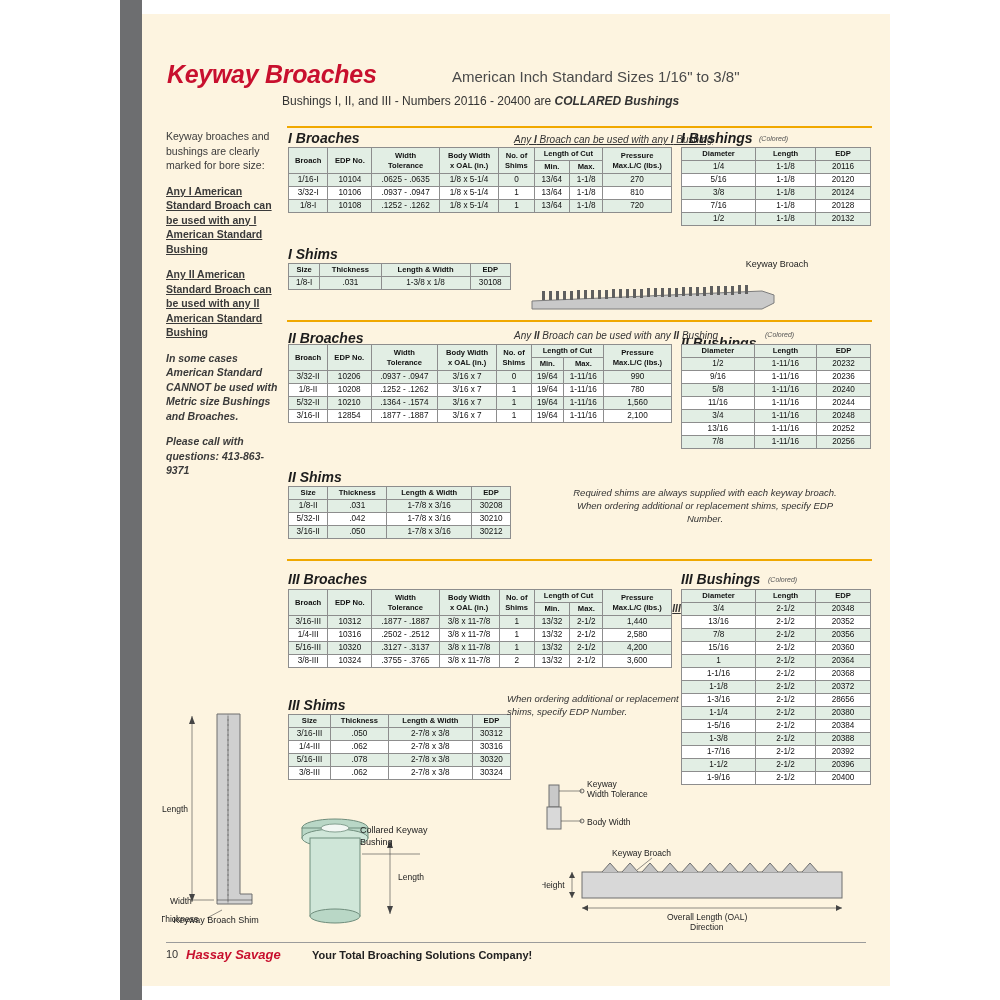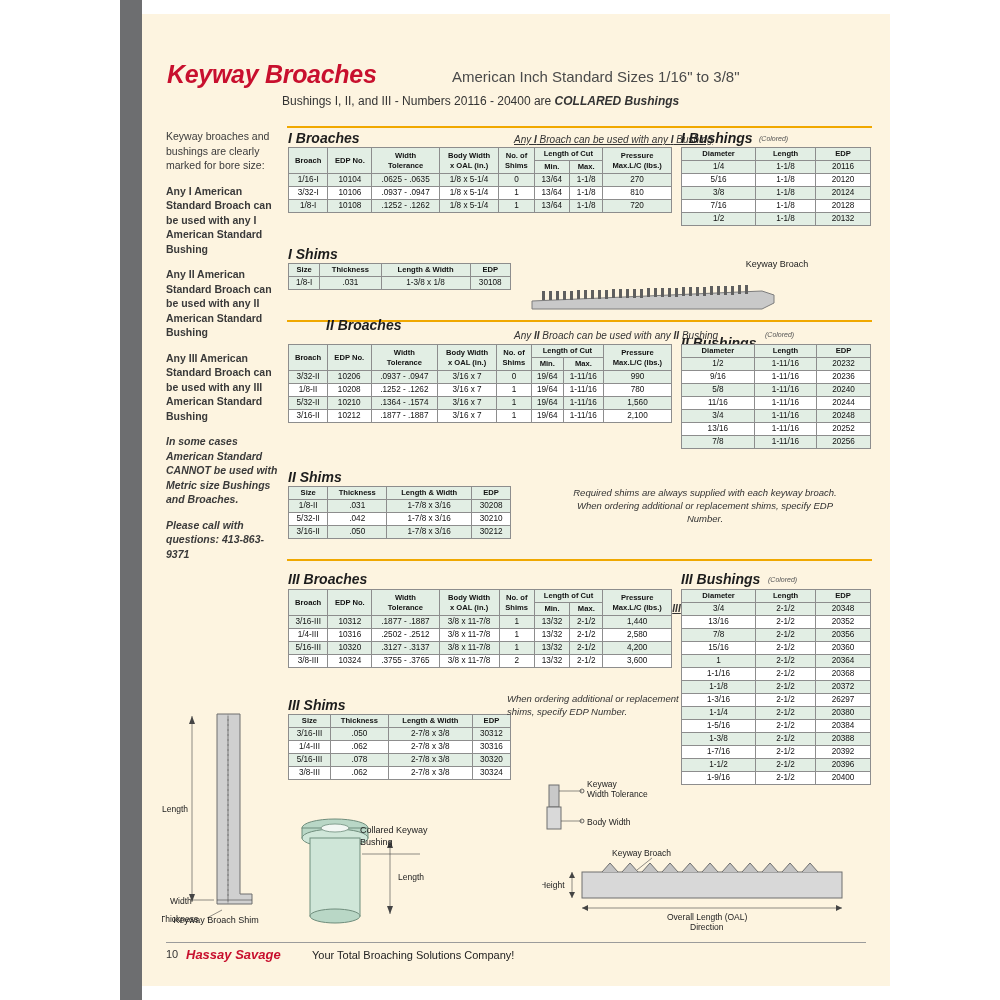--- a/index.html
+++ b/index.html
@@ -14,21 +14,21 @@
 
   
   .title{position:absolute;left:25px;top:46px;font-size:25px;font-weight:bold;font-style:italic;color:#c8102e;letter-spacing:-0.3px;}
   .subtitle{position:absolute;left:310px;top:54px;font-size:15px;color:#4a4a4a;}
   .subline{position:absolute;left:140px;top:80px;font-size:12px;color:#333;}
   .subline b{font-style:italic;}
 
   
   .leftcol{position:absolute;left:24px;top:115px;width:115px;font-size:10.5px;line-height:14.5px;color:#3a3a3a;}
   .leftcol .blk{margin-bottom:11px;}
-  .leftcol .bold{font-weight:bold;}
+  .leftcol .bold{font-weight:bold;text-decoration:underline;}
   .leftcol .ital{font-style:italic;font-weight:bold;}
 
   
   .rule{position:absolute;height:2px;background:#f0a800;}
 
   
   .sec-title{position:absolute;font-size:14px;font-weight:bold;font-style:italic;color:#1d1d1d;}
   .sec-note{position:absolute;font-size:10px;font-style:italic;color:#333;}
   .sec-note b{font-weight:bold;}
 
@@ -41,21 +41,21 @@
   .small-caps{font-size:7px;color:#555;font-style:italic;}
 
   
   .figcap{position:absolute;font-size:9px;color:#222;text-align:center;}
   .note-ital{position:absolute;font-size:9.5px;font-style:italic;color:#333;line-height:13px;}
 
   
   .footrule{position:absolute;left:24px;top:928px;width:700px;height:1px;background:#9b9b9b;}
   .pagenum{position:absolute;left:24px;top:934px;font-size:11px;color:#333;}
   .brand{position:absolute;left:44px;top:933px;font-size:13px;font-weight:bold;font-style:italic;color:#c8102e;}
-  .tagline{position:absolute;left:170px;top:935px;font-size:11px;font-weight:normal;color:#222;}
+  .tagline{position:absolute;left:170px;top:935px;font-size:11px;font-weight:bold;color:#222;}
 
   
   svg{display:block;}
   .dimtext{font-size:8.5px;fill:#222;font-family:"Liberation Sans",sans-serif;}
 </style>
 </head>
 <body>
 
 <div class="page">
 
@@ -70,21 +70,20 @@
     <div class="title">Keyway Broaches</div>
     <div class="subtitle">American Inch Standard Sizes 1/16" to 3/8"</div>
     <div class="subline">
       <span>Bushings I, II, and III - Numbers 20116 - 20400 are </span><b>COLLARED Bushings</b>
     </div>
 
     <div class="leftcol">
       <div class="blk">Keyway broaches and bushings are clearly marked for bore size:</div>
       <div class="blk bold">Any I American Standard Broach can be used with any I American Standard Bushing</div>
       <div class="blk bold">Any II American Standard  Broach can be used with any II American Standard Bushing</div>
-      <div class="blk bold">Any III American Standard Broach can be used with any III American Standard Bushing</div>
       <div class="blk ital">In some cases American Standard CANNOT be used with Metric size Bushings and Broaches.</div>
       <div class="blk ital">Please call with questions: 413-863-9371</div>
     </div>
 
     <div class="rule" style="left:145px;top:112px;width:585px;"></div>
 
     <div class="sec-title" style="left:146px;top:116px;">I Broaches</div>
     <div class="sec-note" style="left:372px;top:120px;text-decoration:underline;">
       <span>Any </span><b>I</b><span> Broach can be used with any </span><b>I</b><span> Bushing</span>
     </div>
@@ -230,21 +229,21 @@
           <rect x="205" y="17" width="3" height="9"></rect>
         <rect x="212" y="17" width="3" height="9"></rect>
           <rect x="219" y="17" width="3" height="9"></rect>
         <rect x="226" y="16" width="3" height="9"></rect>
           <rect x="233" y="16" width="3" height="9"></rect>
       </g>
     </svg>
 
     <div class="rule" style="left:145px;top:306px;width:585px;"></div>
 
-    <div class="sec-title" style="left:146px;top:303px;margin-left:38px;">II Broaches</div>
+    <div class="sec-title" style="left:146px;top:316px;">II Broaches</div>
     <div class="sec-note" style="left:372px;top:316px;">
       <span>Any </span><b>II</b><span> Broach can be used with any </span><b>II</b><span> Bushing</span>
     </div>
 
     <table class="t" id="tbl-ii-broaches" style="left:146px;top:330px;width:384px;">
         <thead>
           <tr>
             <th rowspan="2">Broach</th>
             <th rowspan="2">EDP No.</th>
             <th rowspan="2">Width<br>Tolerance</th>
@@ -284,21 +283,21 @@
             <td>10210</td>
             <td>.1364 - .1574</td>
             <td>3/16 x 7</td>
             <td>1</td>
             <td>19/64</td>
             <td>1-11/16</td>
             <td>1,560</td>
           </tr>
           <tr>
             <td>3/16-II</td>
-            <td>10212</td>
+            <td>12854</td>
             <td>.1877 - .1887</td>
             <td>3/16 x 7</td>
             <td>1</td>
             <td>19/64</td>
             <td>1-11/16</td>
             <td>2,100</td>
           </tr>
         </tbody>
       </table>
 
@@ -532,21 +531,21 @@
             <td>20368</td>
           </tr>
           <tr class="alt">
             <td>1-1/8</td>
             <td>2-1/2</td>
             <td>20372</td>
           </tr>
           <tr>
             <td>1-3/16</td>
             <td>2-1/2</td>
-            <td>26297</td>
+            <td>28656</td>
           </tr>
           <tr class="alt">
             <td>1-1/4</td>
             <td>2-1/2</td>
             <td>20380</td>
           </tr>
           <tr>
             <td>1-5/16</td>
             <td>2-1/2</td>
             <td>20384</td>

